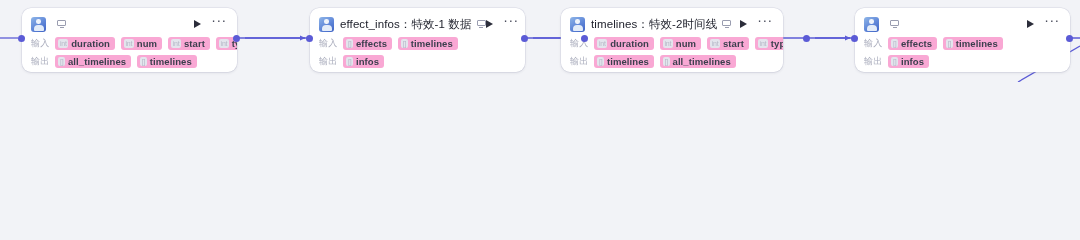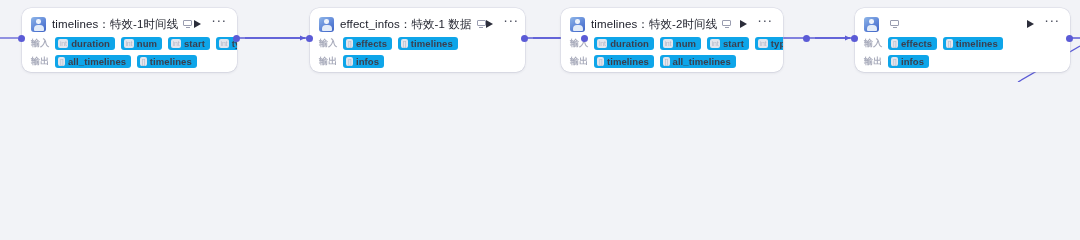--- a/index.html
+++ b/index.html
@@ -135,27 +135,26 @@
     height: 15px;
     margin-top: 3px;
     white-space: nowrap;
   }
   .port-label {
     font-size: 9px;
     color: #a8abbb;
     margin-right: 6px;
     flex: 0 0 auto;
     letter-spacing: 0.2px;
-    font-weight: bold;
   }
   .tag {
     display: inline-flex;
     align-items: center;
     height: 13px;
-    background: #0ea5e9;
+    background: #f9a8d4;
     border-radius: 3px;
     padding: 0 5px 0 3px;
     margin-right: 6px;
     flex: 0 0 auto;
   }
   .tag-type {
     font-size: 7px;
     color: #b6b9c8;
     background: #e3e5ed;
     border-radius: 2px;
@@ -203,21 +202,20 @@
     <line x1="815" y1="38" x2="1080" y2="38" stroke="#5b5bd6" stroke-width="1.3"></line>
 
     <line x1="0" y1="38" x2="18" y2="38" stroke="#5b5bd6" stroke-width="1.3"></line>
 
     <line x1="1080" y1="46" x2="1018" y2="82" stroke="#5b5bd6" stroke-width="1.3"></line>
   </svg>
 
   <div class="node" style="left:22px; width:215px;">
     <div class="node-header">
       <div class="node-icon"></div>
-      <div class="node-title">timelines：特效-1时间线</div>
       <div class="title-badge-icon"></div>
       <div class="header-spacer"></div>
       <div class="play-icon"></div>
       <div class="more-icon">···</div>
     </div>
     <div class="port-row">
       <span class="port-label">输入</span>
       <span class="tag">
         <span class="tag-type">int</span>
         <span class="tag-name">duration</span>

